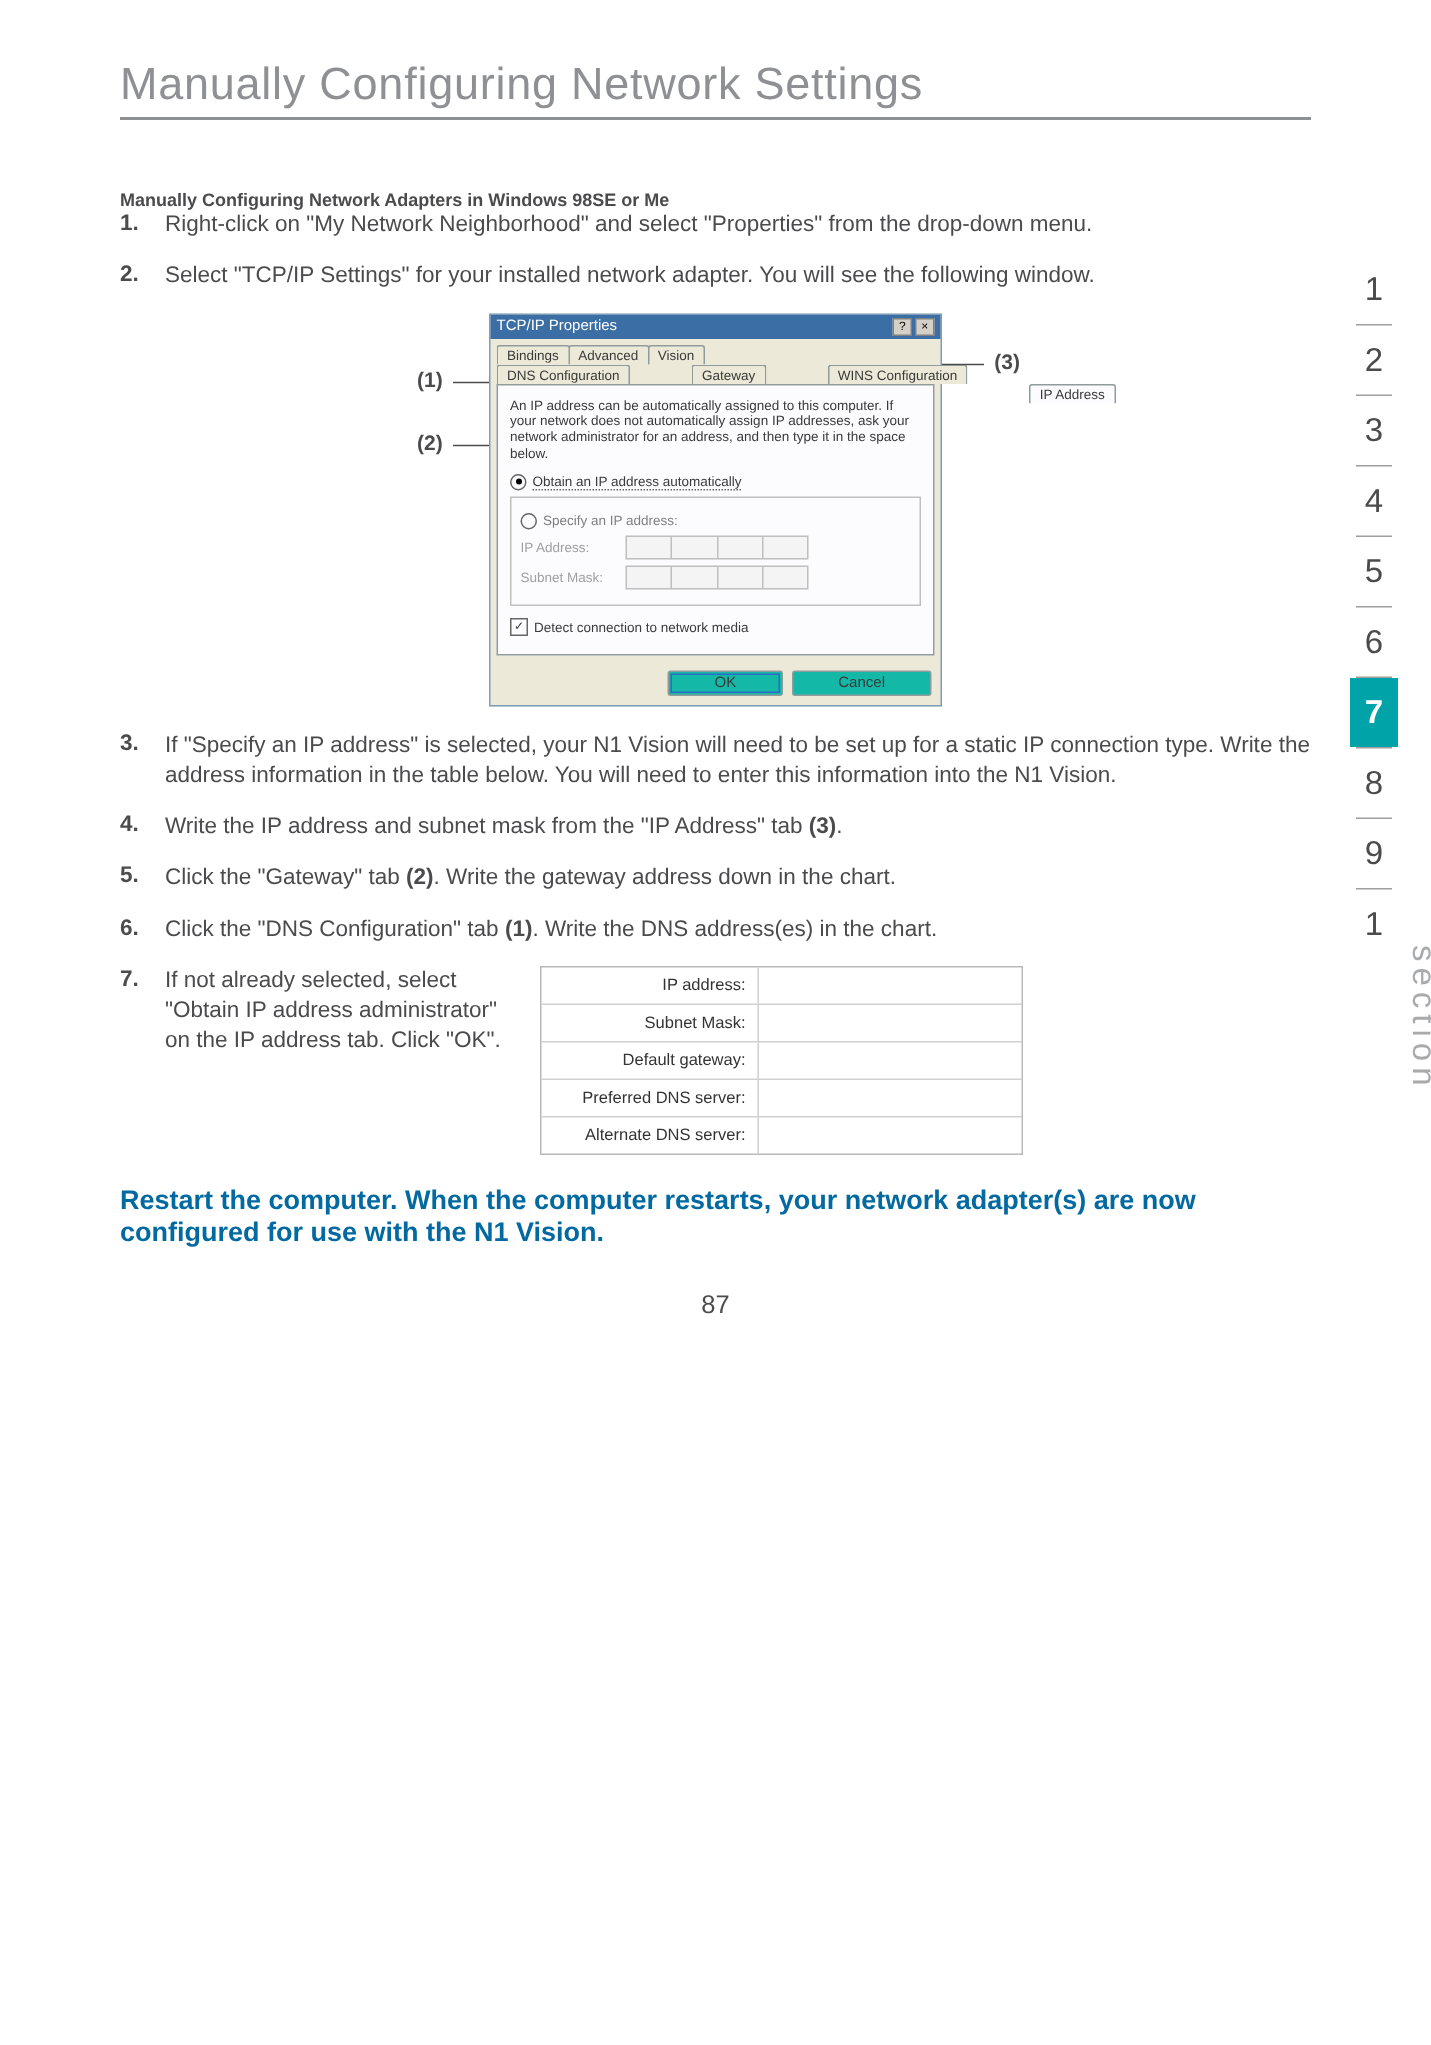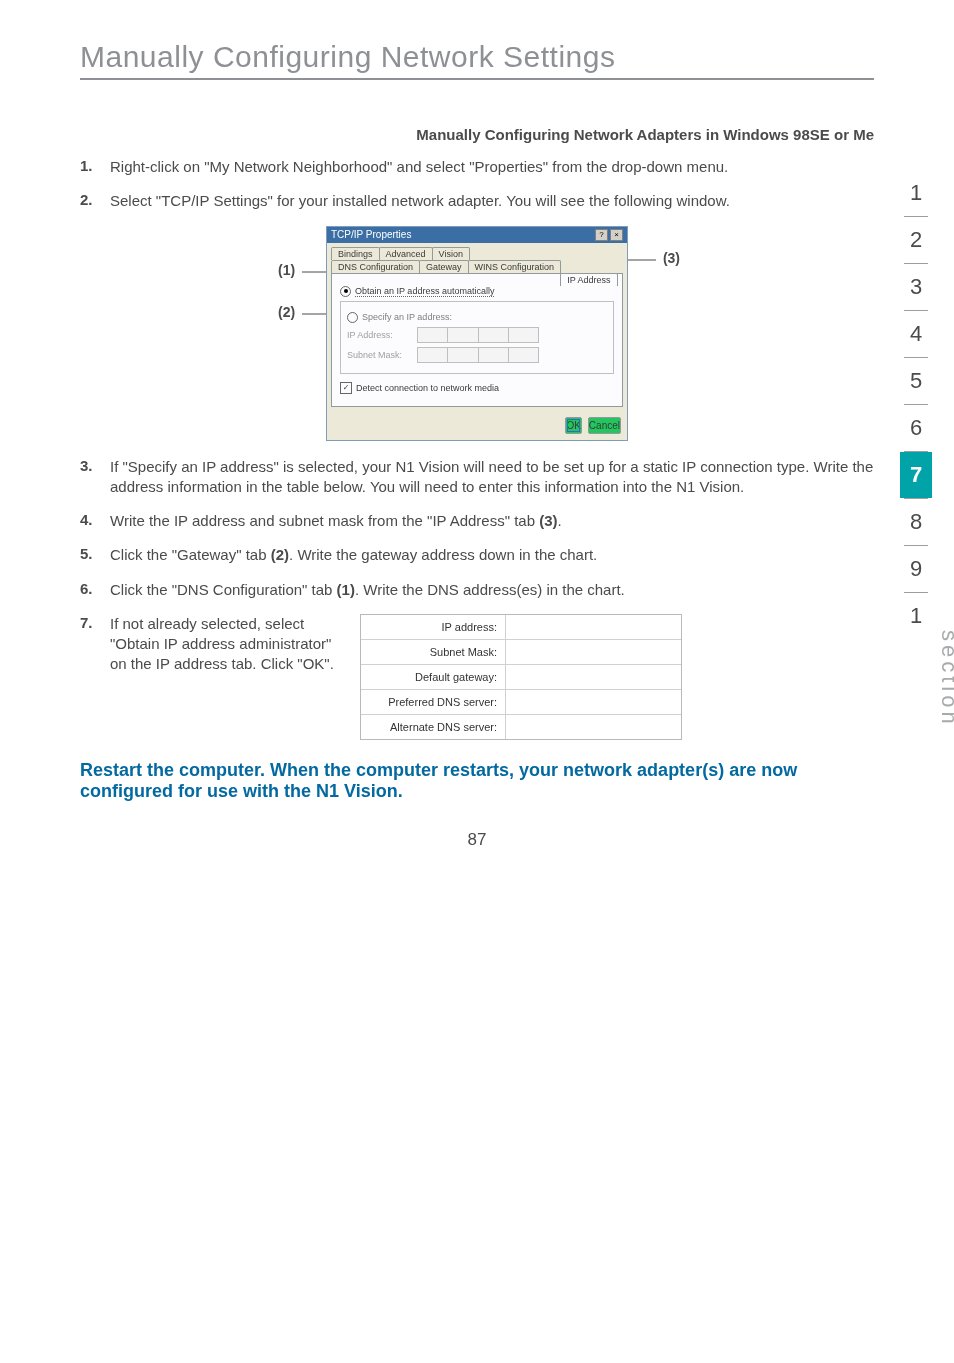--- a/index.html
+++ b/index.html
@@ -23,24 +23,22 @@
     margin-bottom: 4px;
   }
   .chapter-line {
     height: 2px;
     background: #8e9093;
     margin-bottom: 46px;
     width: 100%;
   }
   .subhead {
     font-weight: bold;
-    font-size: 15px;
+    font-size: 12px;
     color: #4b4b4d;
-    margin-bottom: 14px;
-    text-align: right;
   }
   ol.steps {
     list-style: none;
     padding: 0;
     margin: 0;
   }
   ol.steps > li {
     display: flex;
     margin-bottom: 14px;
   }
@@ -178,21 +176,21 @@
     border:1px solid #c0c0c0;padding:6px;margin-top:2px;
   }
   .field-row {display:flex;align-items:center;gap:6px;margin:4px 0;}
   .field-row label{font-size:9px;color:#a0a0a0;width:64px;}
   .ip-box {display:flex;border:1px solid #bfbfbf;height:14px;width:120px;background:#f4f4f4;}
   .ip-box div{flex:1;border-right:1px solid #bfbfbf;position:relative;}
   .ip-box div:last-child{border-right:none;}
   .chk-row{display:flex;align-items:center;gap:4px;margin:8px 0 4px 0;font-size:9px;}
   .chk{width:10px;height:10px;border:1px solid #666;display:flex;align-items:center;justify-content:center;font-size:8px;}
   .dlg-buttons{display:flex;justify-content:flex-end;gap:6px;padding:6px;}
-  .dlg-btn{border:1px solid #919b9c;background:#22c55e;padding:2px 0;font-size:10px;border-radius:2px;}
+  .dlg-btn{border:1px solid #919b9c;background:#14b8a6;padding:2px 30px;font-size:10px;border-radius:2px;}
   .dlg-btn.ok{outline:1px solid #316ac5;outline-offset:-3px;}
 
   
   .callout {
     position:absolute;
     font-weight:bold;
     font-size:14px;
     color:#4b4b4d;
   }
 
@@ -291,27 +289,28 @@
           <span class="dlg-close">
             <span>?</span>
             <span>×</span>
           </span>
         </div>
         <div class="tabs-row">
           <div class="tab">Bindings</div>
           <div class="tab">Advanced</div>
           <div class="tab">Vision</div>
         </div>
-        <div class="tabs-row" style="padding-top:0;">
+        <div class="tabs-row" style="padding-top:0;gap:42px;">
           <div class="tab">DNS Configuration</div>
           <div class="tab">Gateway</div>
           <div class="tab">WINS Configuration</div>
           <div class="tab active">IP Address</div>
         </div>
         <div class="tab-body">
+          <p>An IP address can be automatically assigned to this computer. If your network does not automatically assign IP addresses, ask your network administrator for an address, and then type it in the space below.</p>
           <div class="rb">
             <span class="circle">
                 <span class="dot"></span>
               </span>
             <span style="border-bottom:1px dotted #666;">Obtain an IP address automatically</span>
           </div>
           <div class="rb-frame">
             <div class="rb">
               <span class="circle"></span>
               <span style="color:#808080;">Specify an IP address:</span>

